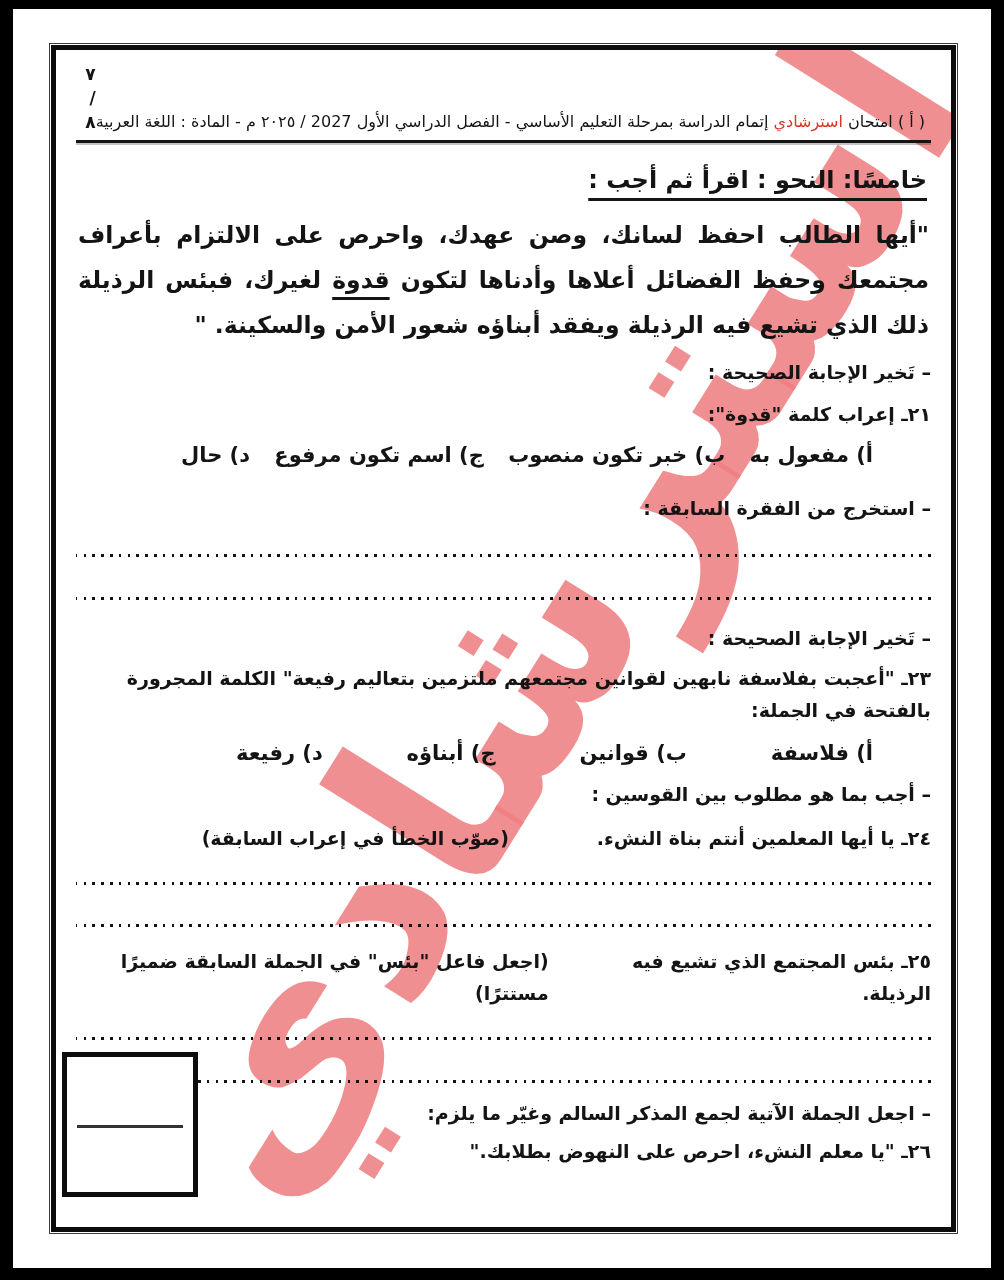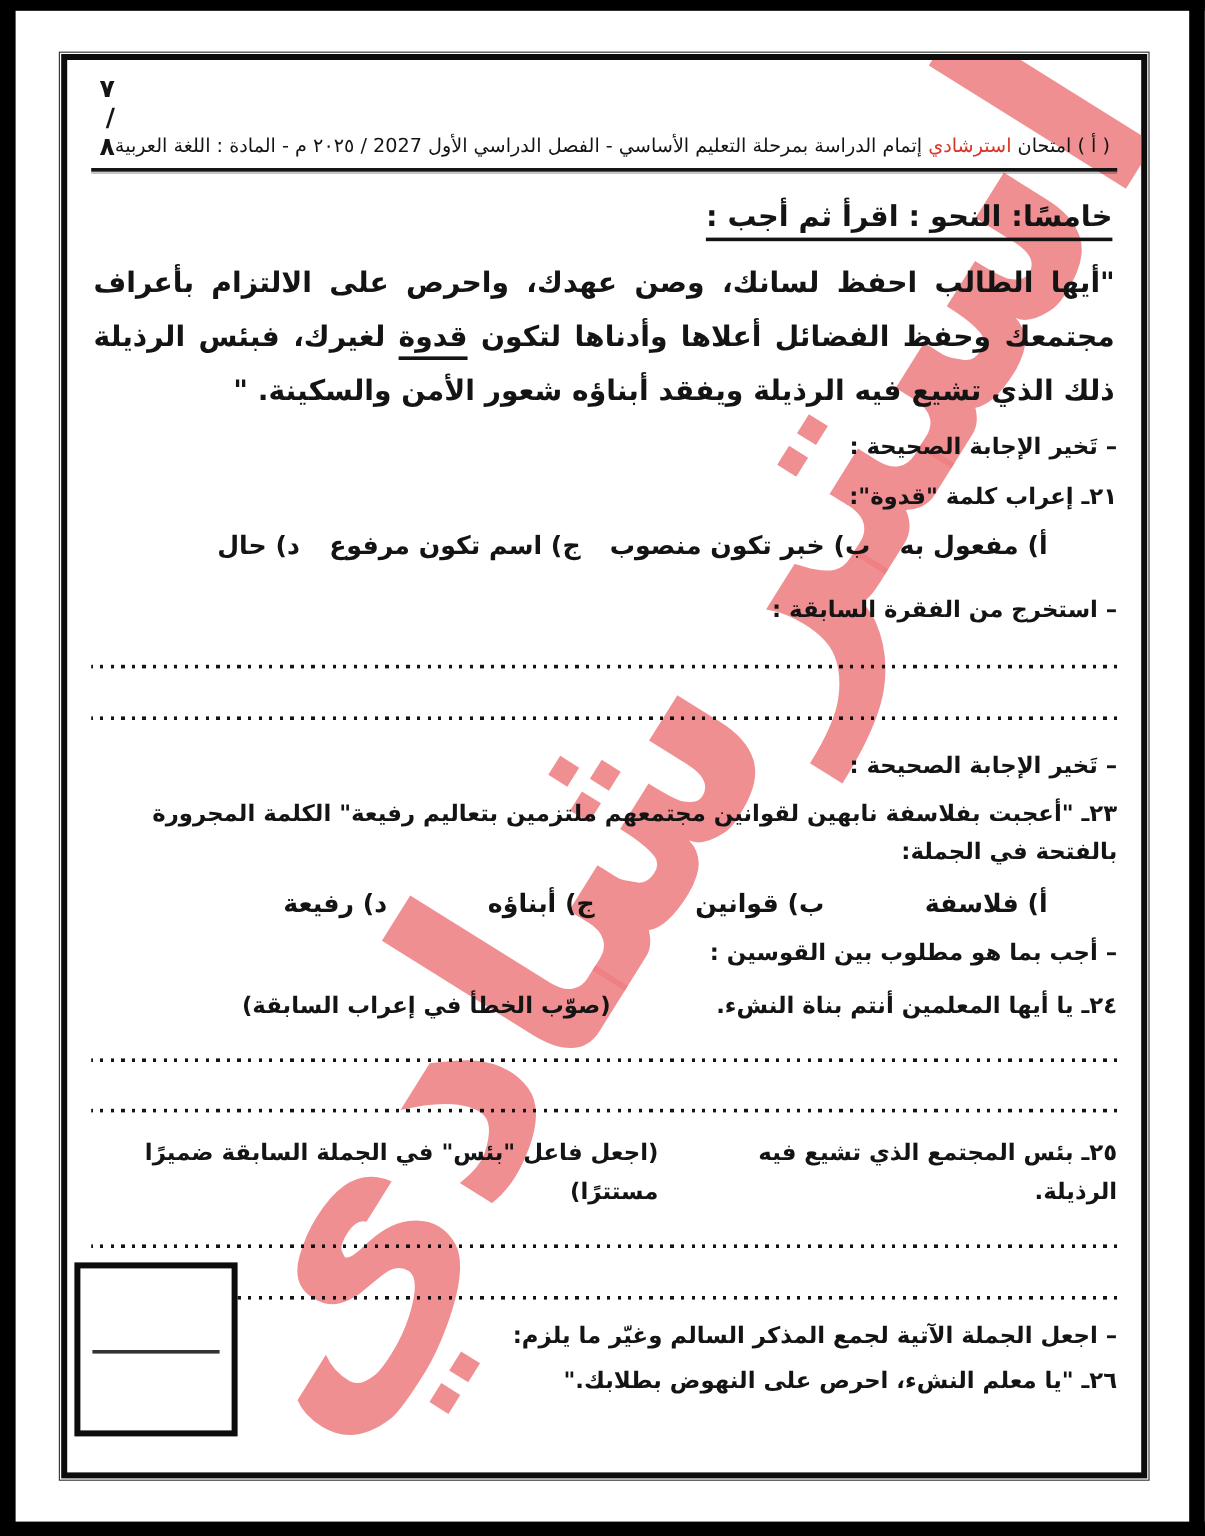--- a/index.html
+++ b/index.html
@@ -27,21 +27,21 @@
     color:rgba(238,128,130,0.88);
     z-index:0;pointer-events:none;white-space:nowrap;
   }
 
   .content{position:absolute;inset:0;z-index:1;padding:0 20px;}
 
   .header-row{display:flex;justify-content:space-between;align-items:flex-end;
     padding:12px 6px 6px 10px;font-size:16px;line-height:24px;}
   .header-title{white-space:nowrap;}
   .red-word{color:#d93527;}
-  .page-no{font-weight:bold;font-size:21px;}
+  .page-no{font-weight:bold;font-size:17px;}
   .header-rule{height:3px;background:#141414;box-shadow:0 2px 0 rgba(20,20,20,0.25);}
 
   .heading{margin:20px 4px 0 0;font-size:24px;line-height:34px;font-weight:bold;
     text-decoration:underline;text-decoration-thickness:2.5px;text-underline-offset:10px;width:fit-content;}
   .para{margin:16px 2px 0;font-size:23.5px;font-weight:bold;line-height:45px;text-align:justify;}
   .uline{text-decoration:underline;text-decoration-thickness:2.5px;text-underline-offset:9px;}
 
   .instr,.q{font-size:19px;font-weight:bold;line-height:32px;}
   .opts{display:flex;justify-content:space-between;font-size:21px;font-weight:bold;line-height:30px;}
   .opts21{padding:0 58px 0 105px;margin-top:10px;}

